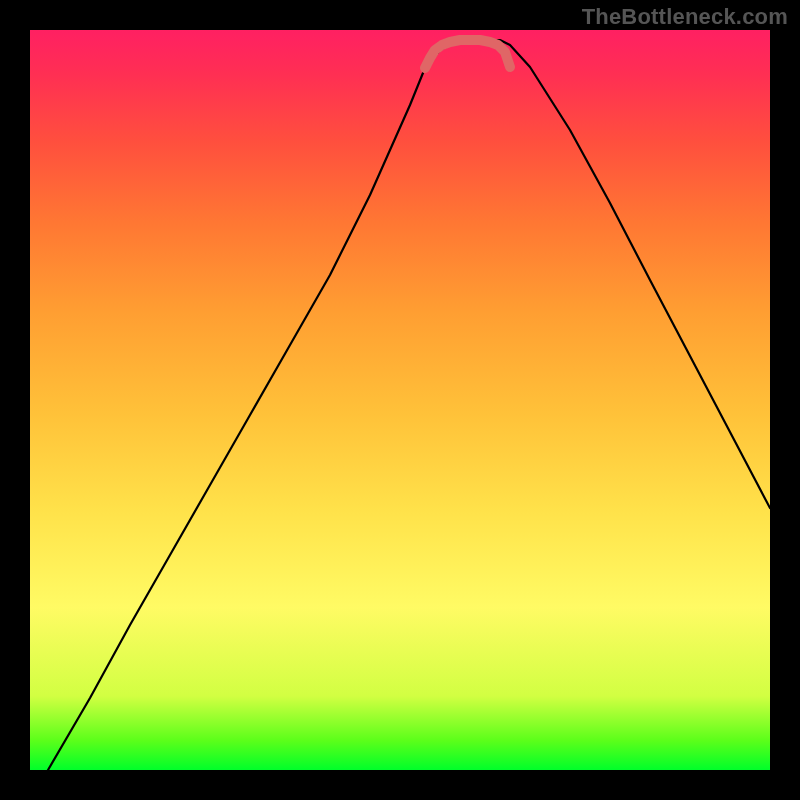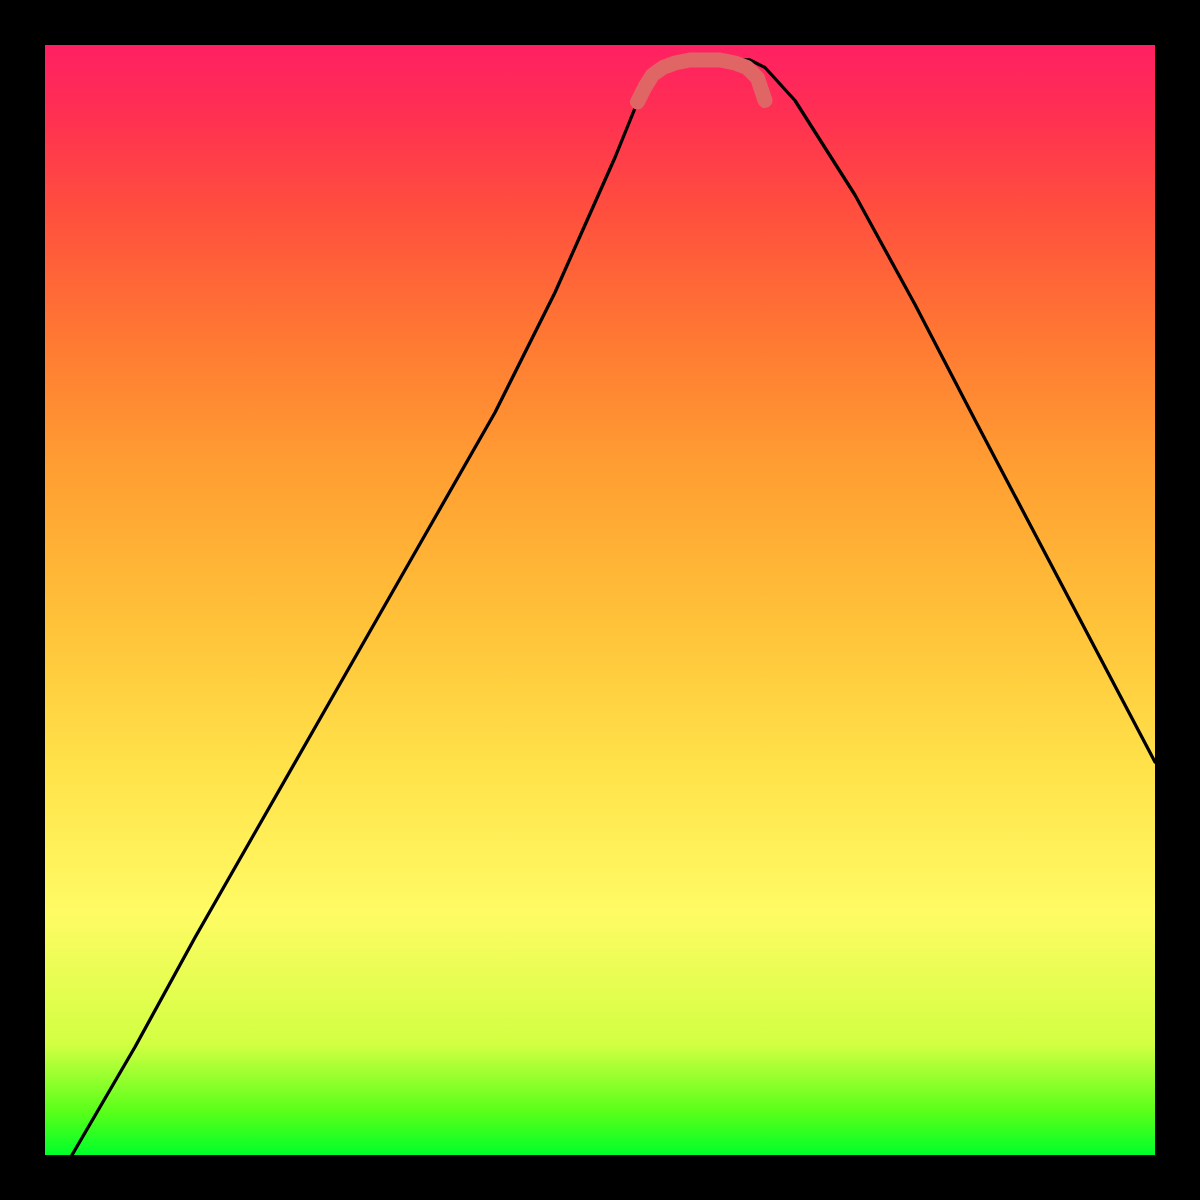--- a/index.html
+++ b/index.html
@@ -61,20 +61,21 @@
     left: 0;
     top: 0;
     width: 740px;
     height: 740px;
   }
 </style>
 </head>
 <body>
 
 <div class="frame">
+  <div class="watermark">TheBottleneck.com</div>
   <div class="plot-area">
     <div class="gradient-bg"></div>
     <svg class="overlay" viewBox="0 0 740 740">
       <g id="series-layer">
           <path d="M18 740 L60 668 L100 595 L140 525 L180 455 L220 385 L260 315 L300 245 L340 165 L360 120 L380 75 L395 38 L410 20 L430 10 L470 10 L480 15 L500 37 L540 100 L580 173 L620 250 L660 326 L700 402 L740 478" fill="none" stroke="#000000" stroke-width="2.2" stroke-linecap="round" stroke-linejoin="round"></path>
           <path d="M395 38 L400 28 L405 20 L412 15 L420 12 L430 10 L440 10 L450 10 L460 12 L468 15 L475 22 L480 37" fill="none" stroke="#e06666" stroke-width="10" stroke-linecap="round" stroke-linejoin="round"></path>
         </g>
     </svg>
   </div>
 </div>

